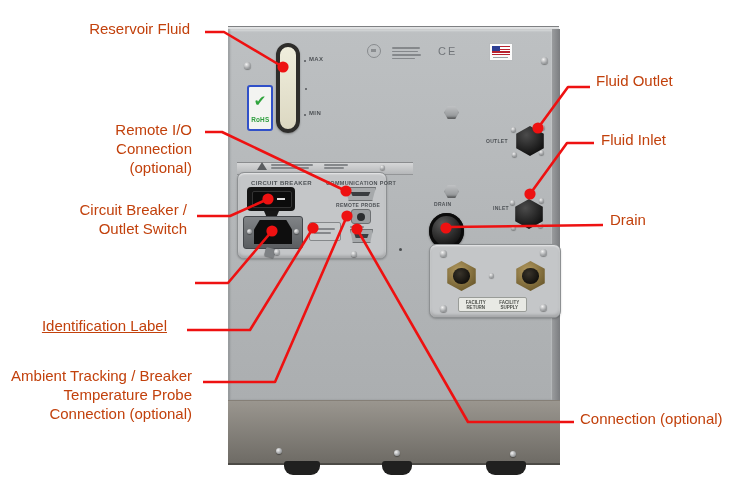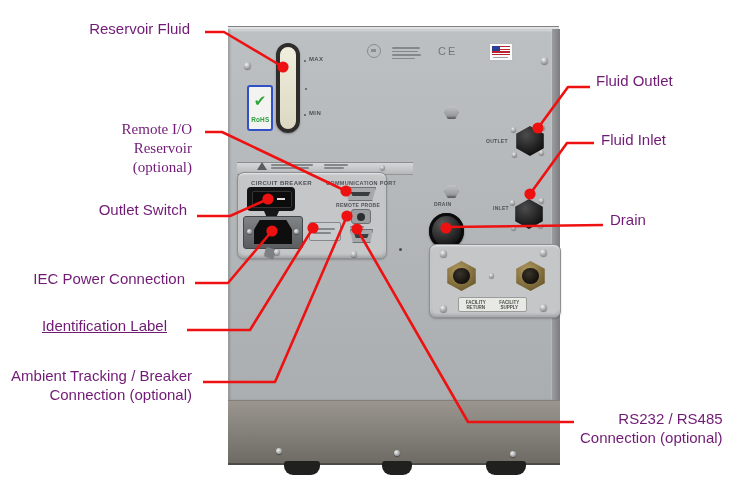--- a/index.html
+++ b/index.html
@@ -100,23 +100,23 @@
   .warn-tri{position:absolute;width:0;height:0;border-left:5px solid transparent;
          border-right:5px solid transparent;border-bottom:8px solid #5a5d60;}
 
   
   .fac-label{position:absolute;background:#e8e9e4;border:1px solid #999c98;border-radius:2px;overflow:hidden;}
   .fac-scale{width:200%;height:200%;transform:scale(.5);transform-origin:0 0;display:flex;
          justify-content:space-around;align-items:center;font-weight:700;font-size:9px;
          line-height:10px;color:#4a4d48;text-align:center;}
 
   
-  .callout{position:absolute;font-size:15px;line-height:19px;color:#701a75;white-space:nowrap;}
+  .callout{position:absolute;font-size:15px;line-height:19px;color:#c2410c;white-space:nowrap;}
   .left-col{text-align:right;}
-  .right-col{text-align:right;}
+  .right-col{text-align:center;}
 
   svg.leaders{position:absolute;left:0;top:0;pointer-events:none;}
 </style>
 </head>
 <body>
 
 <div class="scene">
 
   <div class="unit-top"></div>
   <div class="unit-face"></div>
@@ -285,53 +285,51 @@
       <circle cx="530" cy="194" r="5.6"></circle>
       <circle cx="446" cy="228" r="5.6"></circle>
       <circle cx="357" cy="229" r="5.6"></circle>
     </g>
   </svg>
 
   <div class="callout left-col" style="top:19px;right:560px;">
     <div>Reservoir Fluid</div>
   </div>
 
-  <div class="callout left-col" style="top:120px;right:558px;font-family:Liberation Serif, serif;">
+  <div class="callout left-col" style="top:120px;right:558px;">
     <div>Remote I/O</div>
-    <div>Reservoir</div>
+    <div>Connection</div>
     <div>(optional)</div>
   </div>
 
   <div class="callout left-col" style="top:200px;right:563px;">
+    <div>Circuit Breaker /</div>
     <div>Outlet Switch</div>
   </div>
 
-  <div class="callout left-col" style="top:269px;right:565px;">
-    <div>IEC Power Connection</div>
-  </div>
 
   <div class="callout left-col" style="top:316px;right:583px;text-decoration:underline;">
     <div>Identification Label</div>
   </div>
 
   <div class="callout left-col" style="top:366px;right:558px;">
     <div>Ambient Tracking / Breaker</div>
+    <div>Temperature Probe</div>
     <div>Connection (optional)</div>
   </div>
 
   <div class="callout right-col" style="top:71px;left:596px;">
     <div>Fluid Outlet</div>
   </div>
 
   <div class="callout right-col" style="top:130px;left:601px;">
     <div>Fluid Inlet</div>
   </div>
 
   <div class="callout right-col" style="top:210px;left:610px;">
     <div>Drain</div>
   </div>
 
   <div class="callout right-col" style="top:409px;left:580px;">
-    <div>RS232 / RS485</div>
     <div>Connection (optional)</div>
   </div>
 
 </div>
 
 </body></html>

